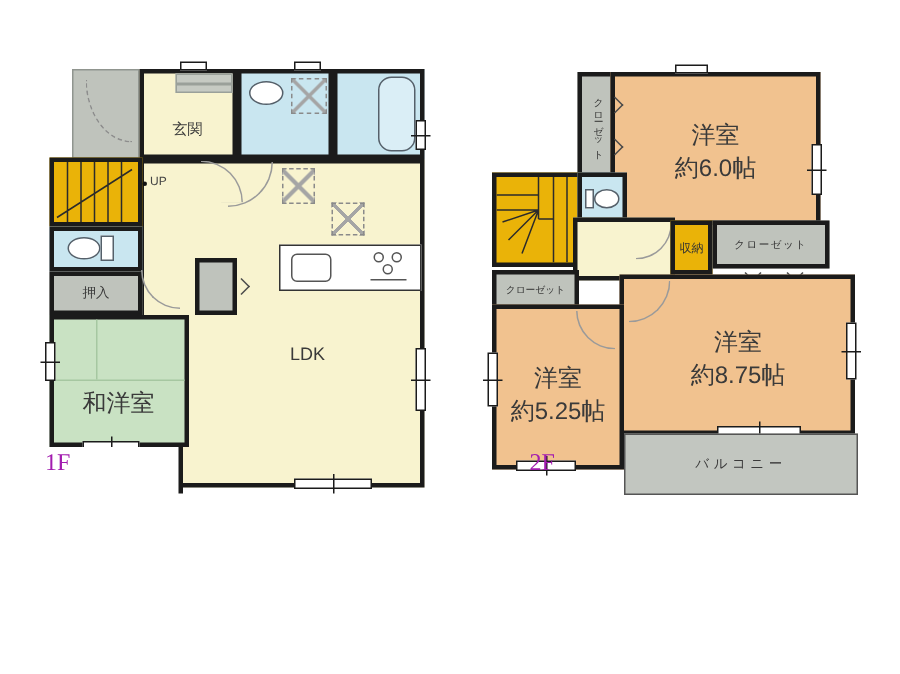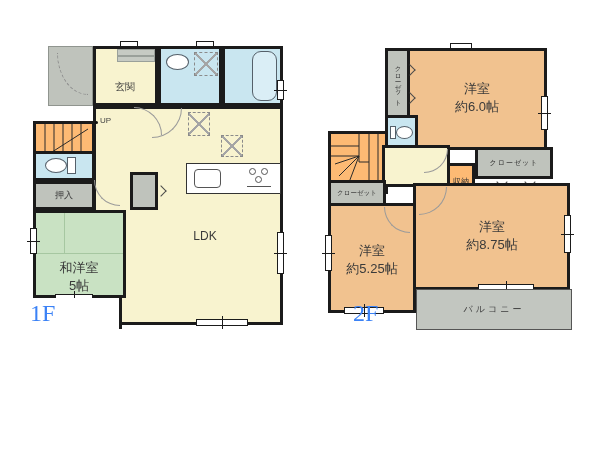--- a/index.html
+++ b/index.html
@@ -5,22 +5,22 @@
   html,body{margin:0;padding:0;background:#fff;}
   #scene{position:relative;width:600px;height:449px;background:#ffffff;overflow:hidden;
          font-family:"Liberation Sans",sans-serif;color:#3a3a3a;}
   .abs{position:absolute;box-sizing:border-box;}
   .room{position:absolute;box-sizing:border-box;border:3px solid #1b1b1b;}
   .cream{background:#f8f3cf;}
   .tan{background:#f1c28f;}
   .green{background:#c9e2c3;}
   .blue{background:#c9e6f0;}
   .gray{background:#bfc3bc;}
-  .white{background:#fdba74;margin-top:16px;}
-  .rlabel{position:absolute;text-align:center;font-size:13px;line-height:1.35;color:#3a3a3a;}
+  .white{background:#eab308;}
+  .rlabel{position:absolute;text-align:center;font-size:16px;line-height:1.35;color:#3a3a3a;}
   .slabel{position:absolute;display:flex;align-items:center;justify-content:center;
           font-size:7px;color:#333;inset:0;}
   .vtext{writing-mode:vertical-rl;letter-spacing:1px;}
   .win{position:absolute;background:#fff;border:1px solid #1b1b1b;box-sizing:border-box;}
   .winh:after{content:"";position:absolute;left:50%;top:-4px;bottom:-4px;width:1px;background:#1b1b1b;}
   .winv:after{content:"";position:absolute;top:50%;left:-4px;right:-4px;height:1px;background:#1b1b1b;}
   .vent{position:absolute;background:#fff;border:1px solid #1b1b1b;box-sizing:border-box;}
   .arcs{position:absolute;box-sizing:border-box;border:1px solid #9a9a9a;
         border-top:none;border-right:none;border-radius:0 0 0 100%;}
   .arc-tr{border:1px solid #9a9a9a;border-bottom:none;border-left:none;border-radius:0 100% 0 0;}
@@ -28,21 +28,21 @@
   .arcd{position:absolute;box-sizing:border-box;border:1px dashed #8d8d8d;
         border-top:none;border-right:none;border-radius:0 0 0 100%;}
   .dashbox{position:absolute;box-sizing:border-box;border:1px dashed #8a8a8a;
     background-image:linear-gradient(45deg,transparent 46%,#a5a5a5 46%,#a5a5a5 54%,transparent 54%),
                      linear-gradient(135deg,transparent 46%,#a5a5a5 46%,#a5a5a5 54%,transparent 54%);}
   .chev{position:absolute;width:7px;height:7px;border-right:1px solid #4a4a4a;border-bottom:1px solid #4a4a4a;}
   .chev-d{transform:rotate(45deg);}
   .chev-r{transform:rotate(-45deg);}
   .dot{position:absolute;width:3px;height:3px;background:#111;border-radius:50%;}
   .updn{position:absolute;font-size:8px;color:#444;}
-  .floor-tag{position:absolute;font-family:"Liberation Serif",serif;font-size:24px;color:#3b82f6;}
+  .floor-tag{position:absolute;font-family:"Liberation Serif",serif;font-size:16px;color:#a21caf;}
   .oval{position:absolute;box-sizing:border-box;border:1px solid #55606a;border-radius:50%;background:#fff;}
   .tub{position:absolute;box-sizing:border-box;border:1px solid #55606a;border-radius:9px;background:#daeef6;}
   .trect{position:absolute;box-sizing:border-box;border:1px solid #55606a;background:#fff;}
   .counter{position:absolute;box-sizing:border-box;border:1px solid #333;background:#fff;}
   .ksink{position:absolute;box-sizing:border-box;border:1px solid #555;border-radius:4px;background:#fff;}
   .burner{position:absolute;box-sizing:border-box;width:7px;height:7px;border:1px solid #555;border-radius:50%;}
   .bline{position:absolute;height:1px;background:#555;}
   .tatami{position:absolute;background:#a6c7a1;}
   .steps{position:absolute;background:#c6cac3;border:1px solid #9aa09a;box-sizing:border-box;}
 </style>
@@ -83,21 +83,20 @@
     <div class="trect" style="left:67px;top:157px;width:9px;height:17px;"></div>
 
     <div class="room gray" style="left:33px;top:181px;width:62px;height:29px;"></div>
     <div class="rlabel" style="left:36px;top:189px;width:56px;font-size:9px;">押入</div>
 
     <div class="room green" style="left:33px;top:210px;width:93px;height:88px;"></div>
     <div class="tatami" style="left:36px;top:253px;width:87px;height:1px;"></div>
     <div class="tatami" style="left:64px;top:213px;width:1px;height:40px;"></div>
     <div class="rlabel" style="left:36px;top:231px;width:86px;margin-top:28px;">
       <div>和洋室</div>
-      <div>5帖</div>
     </div>
     <div class="win winh" style="left:55px;top:294px;width:38px;height:7px;"></div>
     <div class="win winv" style="left:30px;top:228px;width:7px;height:26px;"></div>
 
     <div class="abs" style="left:30px;top:298px;width:92px;height:31px;background:#fff;border-right:3px solid #1b1b1b;"></div>
 
     <div class="room gray" style="left:130px;top:172px;width:28px;height:38px;border-width:3px;"></div>
     <div class="chev chev-r" style="left:157px;top:187px;"></div>
 
     <div class="counter" style="left:186px;top:163px;width:95px;height:31px;"></div>

